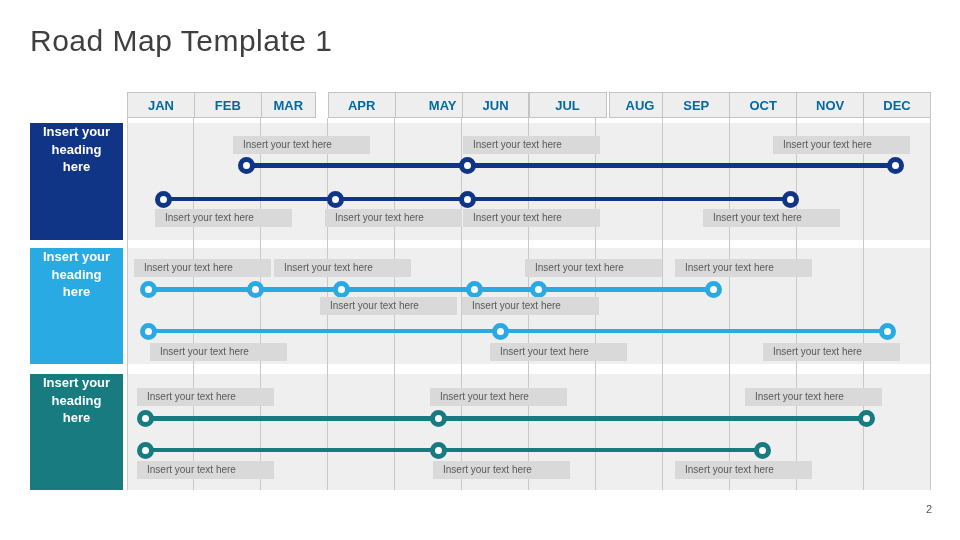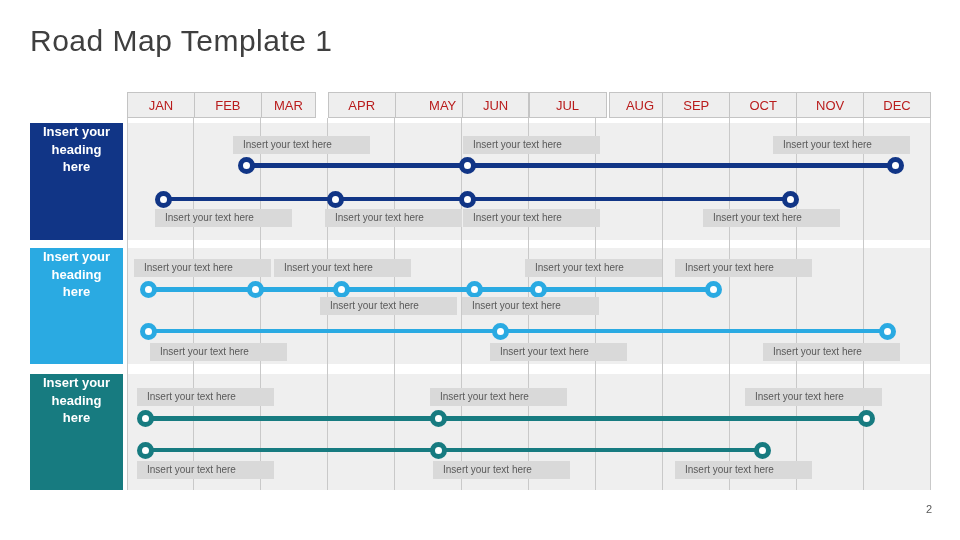--- a/index.html
+++ b/index.html
@@ -1,19 +1,19 @@
 <!DOCTYPE html>
 <html><head>
 <meta charset="utf-8">
 <style>
   html,body{margin:0;padding:0;}
   body{font-family:"Liberation Sans",sans-serif;background:#ffffff;}
   .slide{position:relative;width:960px;height:540px;background:#ffffff;overflow:hidden;}
   .title{position:absolute;left:30px;top:24px;margin:0;font-size:30px;font-weight:400;color:#3f3f3f;letter-spacing:0.5px;}
-  .month-cell{position:absolute;top:92px;height:26px;box-sizing:border-box;border:1px solid #c4c4c4;background:#eeeeee;color:#b91c1c;font-size:13px;font-weight:400;display:flex;align-items:center;justify-content:center;z-index:3;}
+  .month-cell{position:absolute;top:92px;height:26px;box-sizing:border-box;border:1px solid #c4c4c4;background:#eeeeee;color:#0369a1;font-size:13px;font-weight:700;display:flex;align-items:center;justify-content:center;z-index:3;}
   .gridline{position:absolute;top:118px;height:372px;width:1px;background:#c9c9c9;z-index:1;}
   .row-track{position:absolute;left:127px;width:803px;background:#efefef;z-index:0;}
   .heading-block{position:absolute;left:30px;width:93px;display:flex;justify-content:center;text-align:center;color:#ffffff;font-size:13px;font-weight:700;line-height:1.35;z-index:2;}
   .heading-block span{display:block;width:80px;}
   .timeline-bar{position:absolute;border-radius:3px;z-index:2;}
   .milestone{position:absolute;width:7px;height:7px;background:#ffffff;border-style:solid;border-width:5px;border-radius:50%;z-index:3;}
   .chip{position:absolute;width:137px;height:18px;background:#d9d9d9;color:#595959;font-size:10px;line-height:18px;padding-left:10px;box-sizing:border-box;white-space:nowrap;overflow:hidden;z-index:4;}
   .page-number{position:absolute;left:900px;top:503px;width:32px;text-align:right;font-size:11px;color:#595959;}
 </style>
 </head>

